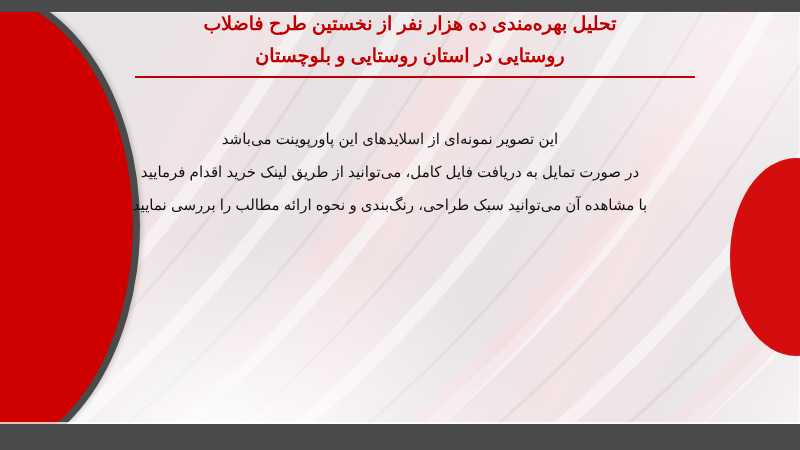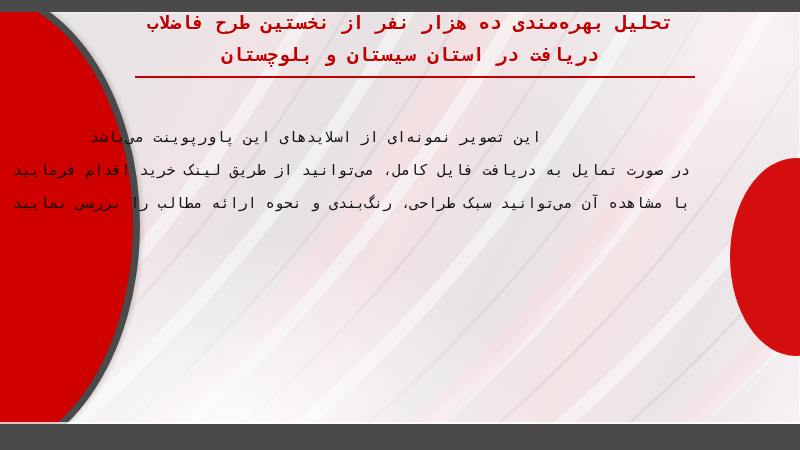--- a/index.html
+++ b/index.html
@@ -6,21 +6,21 @@
     margin: 0;
     padding: 0;
     background: #ffffff;
   }
   #slide {
     position: relative;
     width: 800px;
     height: 450px;
     overflow: hidden;
     background: #4a4a4a;
-    font-family: Liberation Mono, monospace;
+    font-family: Liberation Sans, sans-serif;
   }
 
   
   .frame {
     position: absolute;
     inset: 0;
     background: #4a4a4a;
   }
 
   
@@ -133,21 +133,21 @@
     height: 0;
     border-top: 2px solid #c00000;
   }
 
   
   .body-block {
     position: absolute;
     right: 110px;
     top: 122px;
     width: 600px;
-    text-align: left;
+    text-align: center;
     direction: rtl;
   }
   .body-line {
     color: #111111;
     font-size: 15px;
     line-height: 33px;
     white-space: nowrap;
     font-weight: normal;
   }
 </style>
@@ -194,21 +194,21 @@
   </div>
 
   <div class="left-shape"></div>
 
   <div class="bar-top"></div>
   <div class="bar-bottom-hl"></div>
   <div class="bar-bottom"></div>
 
   <div class="title-block">
     <div class="title-line">تحلیل بهره‌مندی ده هزار نفر از نخستین طرح فاضلاب</div>
-    <div class="title-line">دریافت در استان سیستان و بلوچستان</div>
+    <div class="title-line">روستایی در استان روستایی و بلوچستان</div>
   </div>
   <div class="title-rule"></div>
 
   <div class="body-block">
     <div class="body-line">این تصویر نمونه‌ای از اسلایدهای این پاورپوینت می‌باشد</div>
     <div class="body-line">در صورت تمایل به دریافت فایل کامل، می‌توانید از طریق لینک خرید اقدام فرمایید</div>
     <div class="body-line">با مشاهده آن می‌توانید سبک طراحی، رنگ‌بندی و نحوه ارائه مطالب را بررسی نمایید</div>
   </div>
 
 </div>

